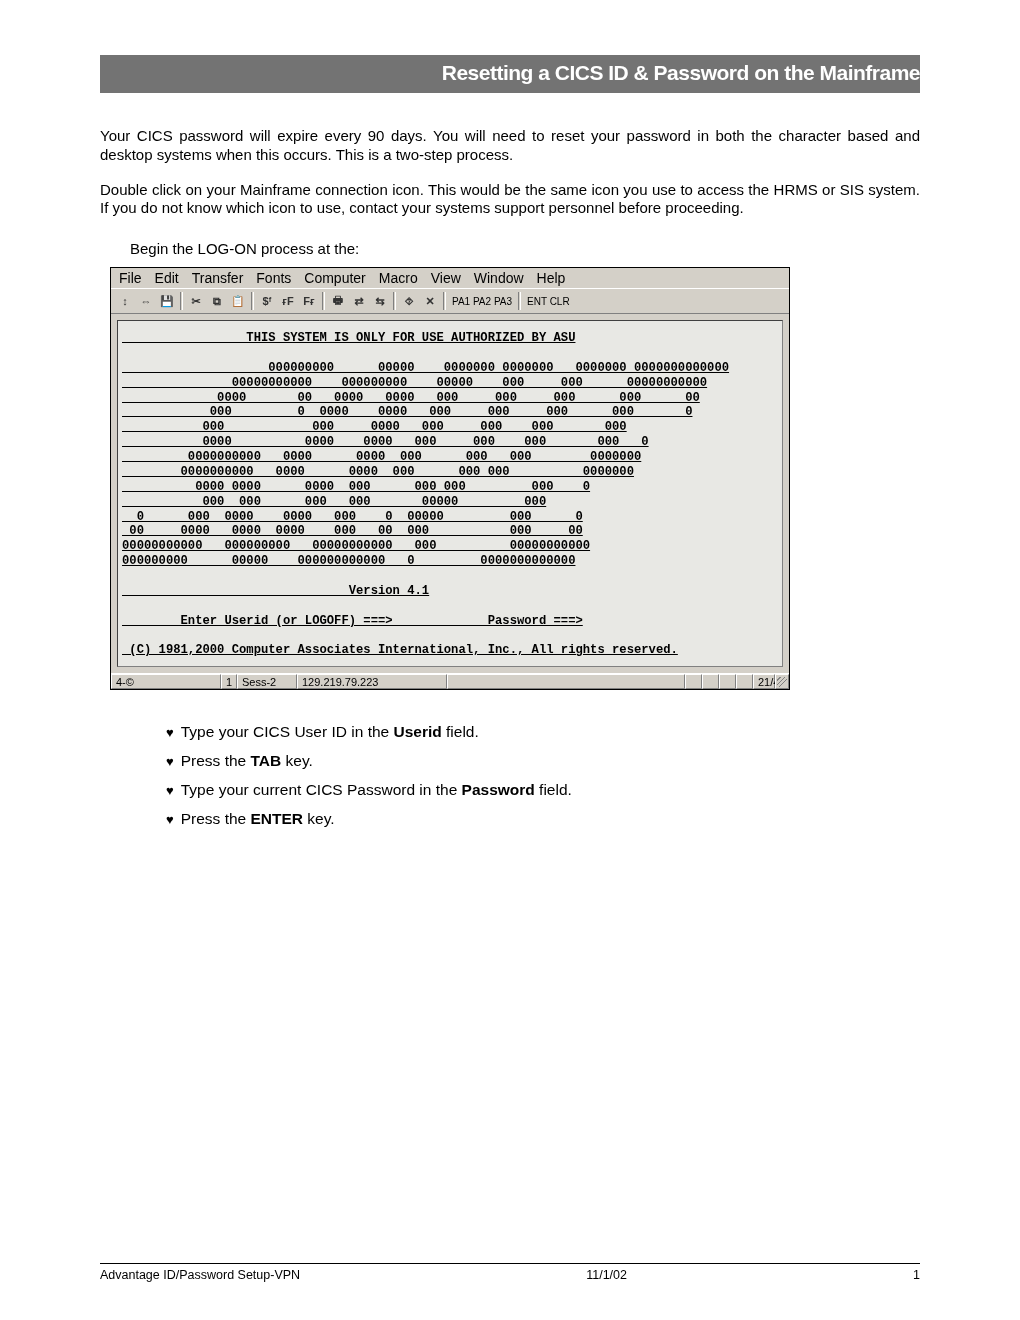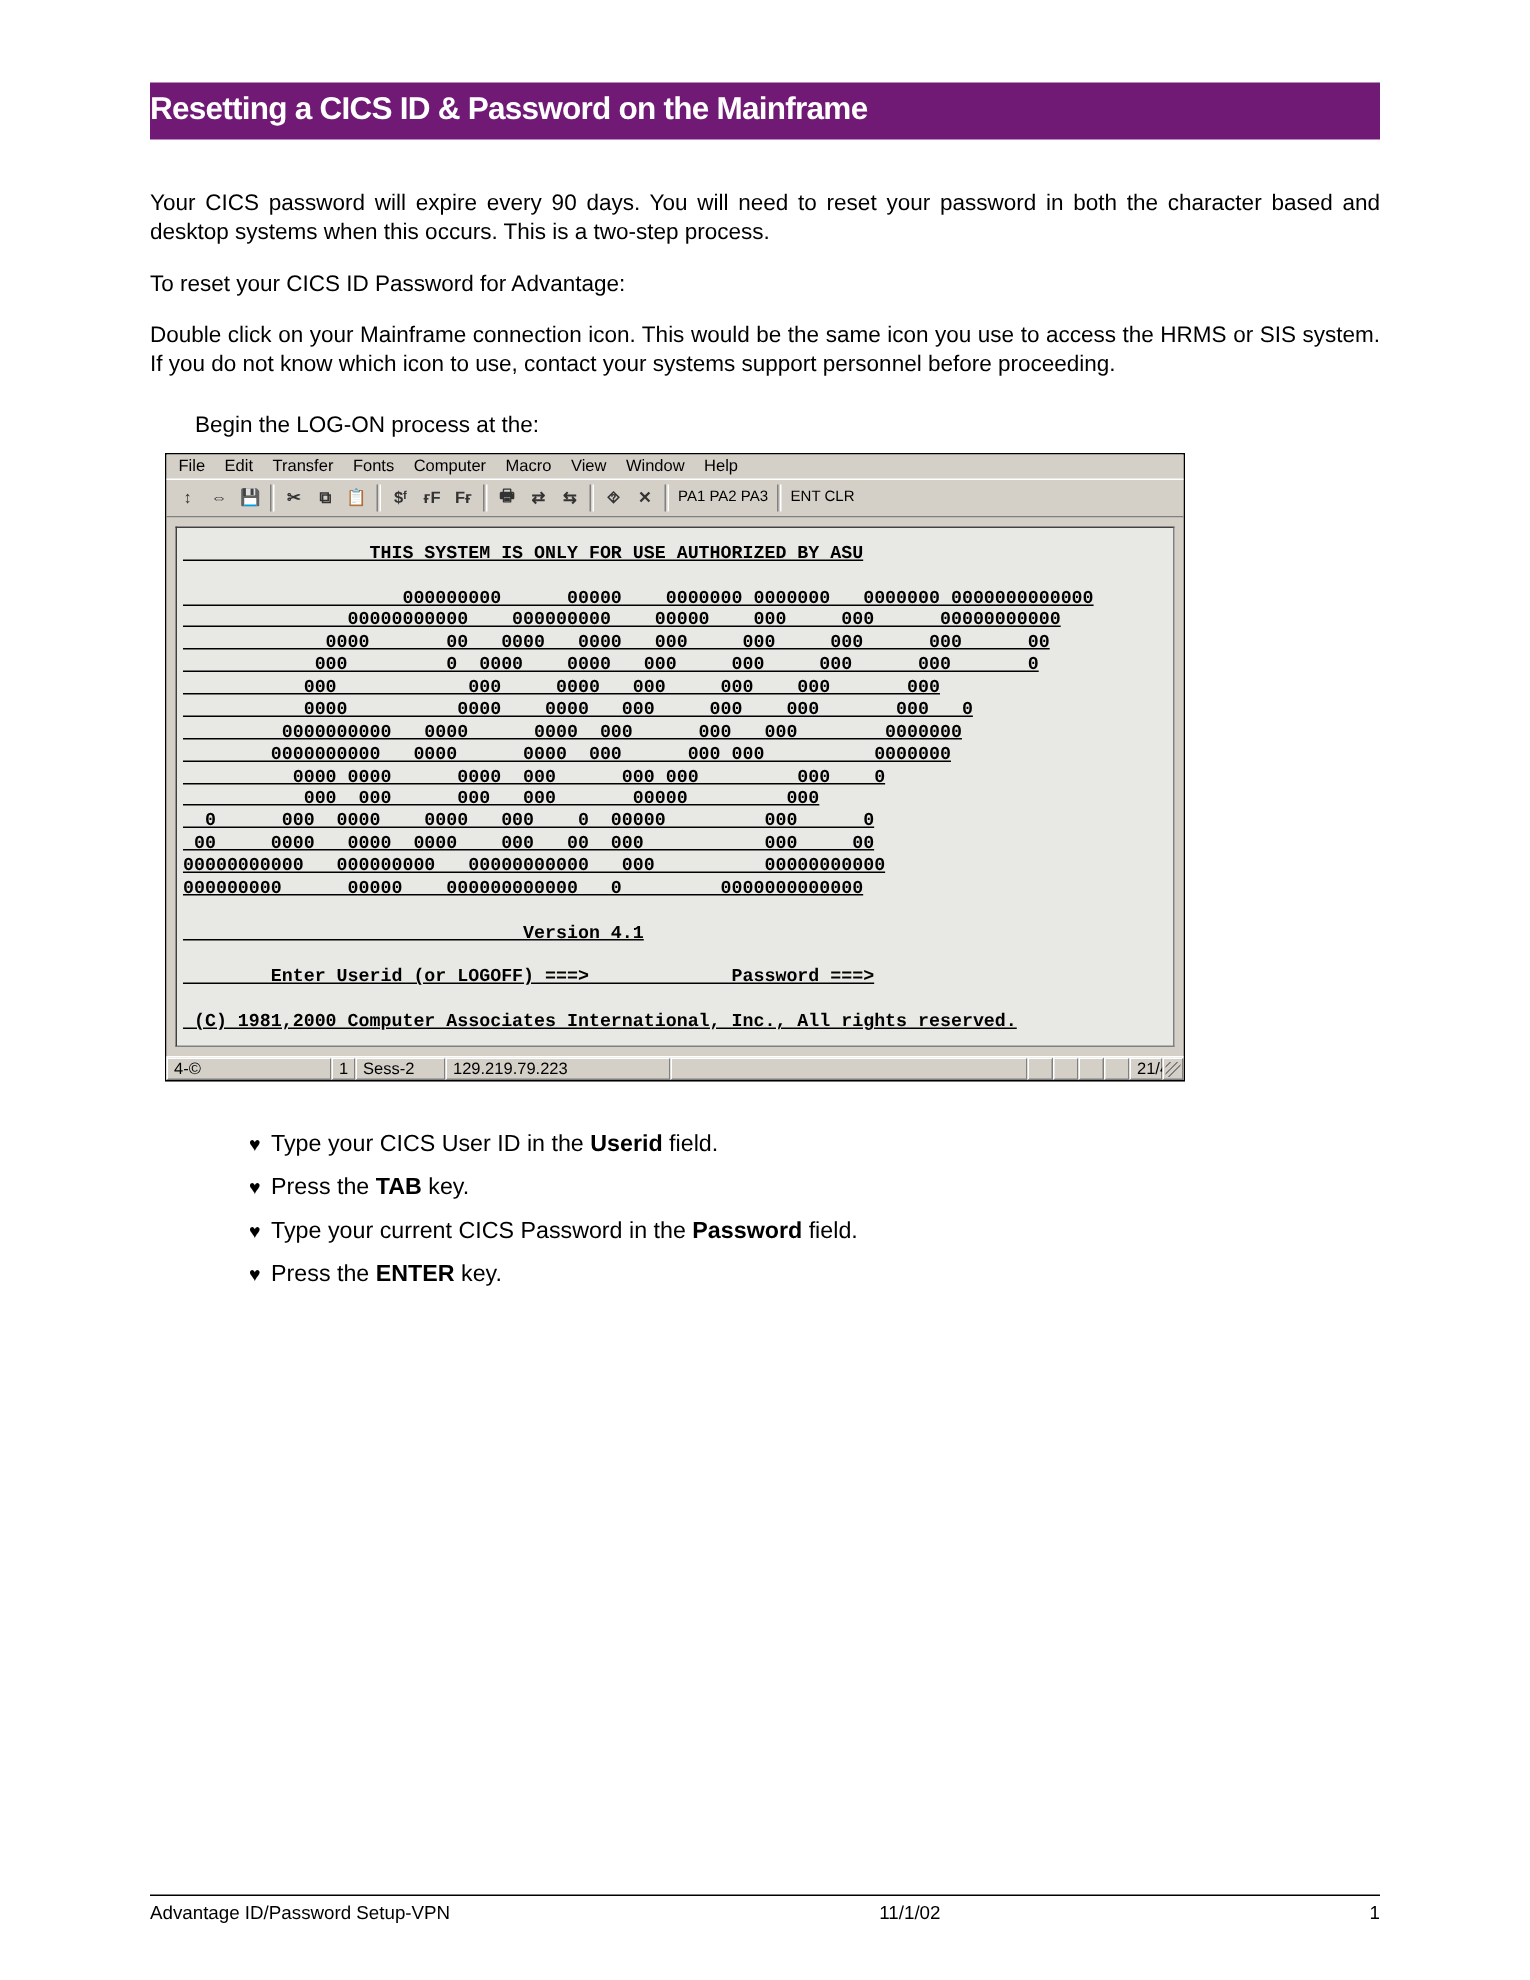--- a/index.html
+++ b/index.html
@@ -12,23 +12,23 @@
   }
   .page {
     width: 1020px;
     height: 1320px;
     margin: 0 auto;
     box-sizing: border-box;
     padding: 55px 100px 40px 100px;
     position: relative;
   }
   .title-bar {
-    background: #701a75;
+    background: #737373;
     color: #fff;
-    text-align: left;
+    text-align: right;
     font-weight: bold;
     font-size: 21px;
     padding: 6px 0 8px 0;
     font-family: Arial, Helvetica, sans-serif;
     letter-spacing: -0.5px;
   }
   .body-text {
     margin-top: 34px;
     font-size: 15px;
     line-height: 1.25;
@@ -83,21 +83,21 @@
     text-align: center;
     font-family: Arial;
     font-weight: bold;
     color: #000;
   }
   .menubar {
     background: #d4d0c8;
     display: flex;
     gap: 13px;
     padding: 2px 8px;
-    font-size: 11px;
+    font-size: 14px;
   }
   .menubar span { color: #000; }
   .toolbar {
     background: #d4d0c8;
     border-top: 1px solid #fff;
     border-bottom: 1px solid #808080;
     display: flex;
     align-items: center;
     gap: 1px;
     padding: 2px 4px;
@@ -203,21 +203,20 @@
   }
 </style>
 </head>
 <body>
 
 <div class="page">
   <div class="title-bar">Resetting a CICS ID &amp; Password on the Mainframe</div>
 
   <div class="body-text">
     <p>Your CICS password will expire every 90 days.  You will need to reset your password in both the character based and desktop systems when this occurs.  This is a two-step process.</p>
-    <p>To reset your CICS ID Password for Advantage:</p>
     <p>Double click on your Mainframe connection icon.  This would be the same icon you use to access the HRMS or SIS system.  If you do not know which icon to use, contact your systems support personnel before proceeding.</p>
   </div>
 
   <p class="indent">Begin the LOG-ON process at the:</p>
 
   <div class="window">
     <div class="menubar">
       <span>File</span>
       <span>Edit</span>
       <span>Transfer</span>

